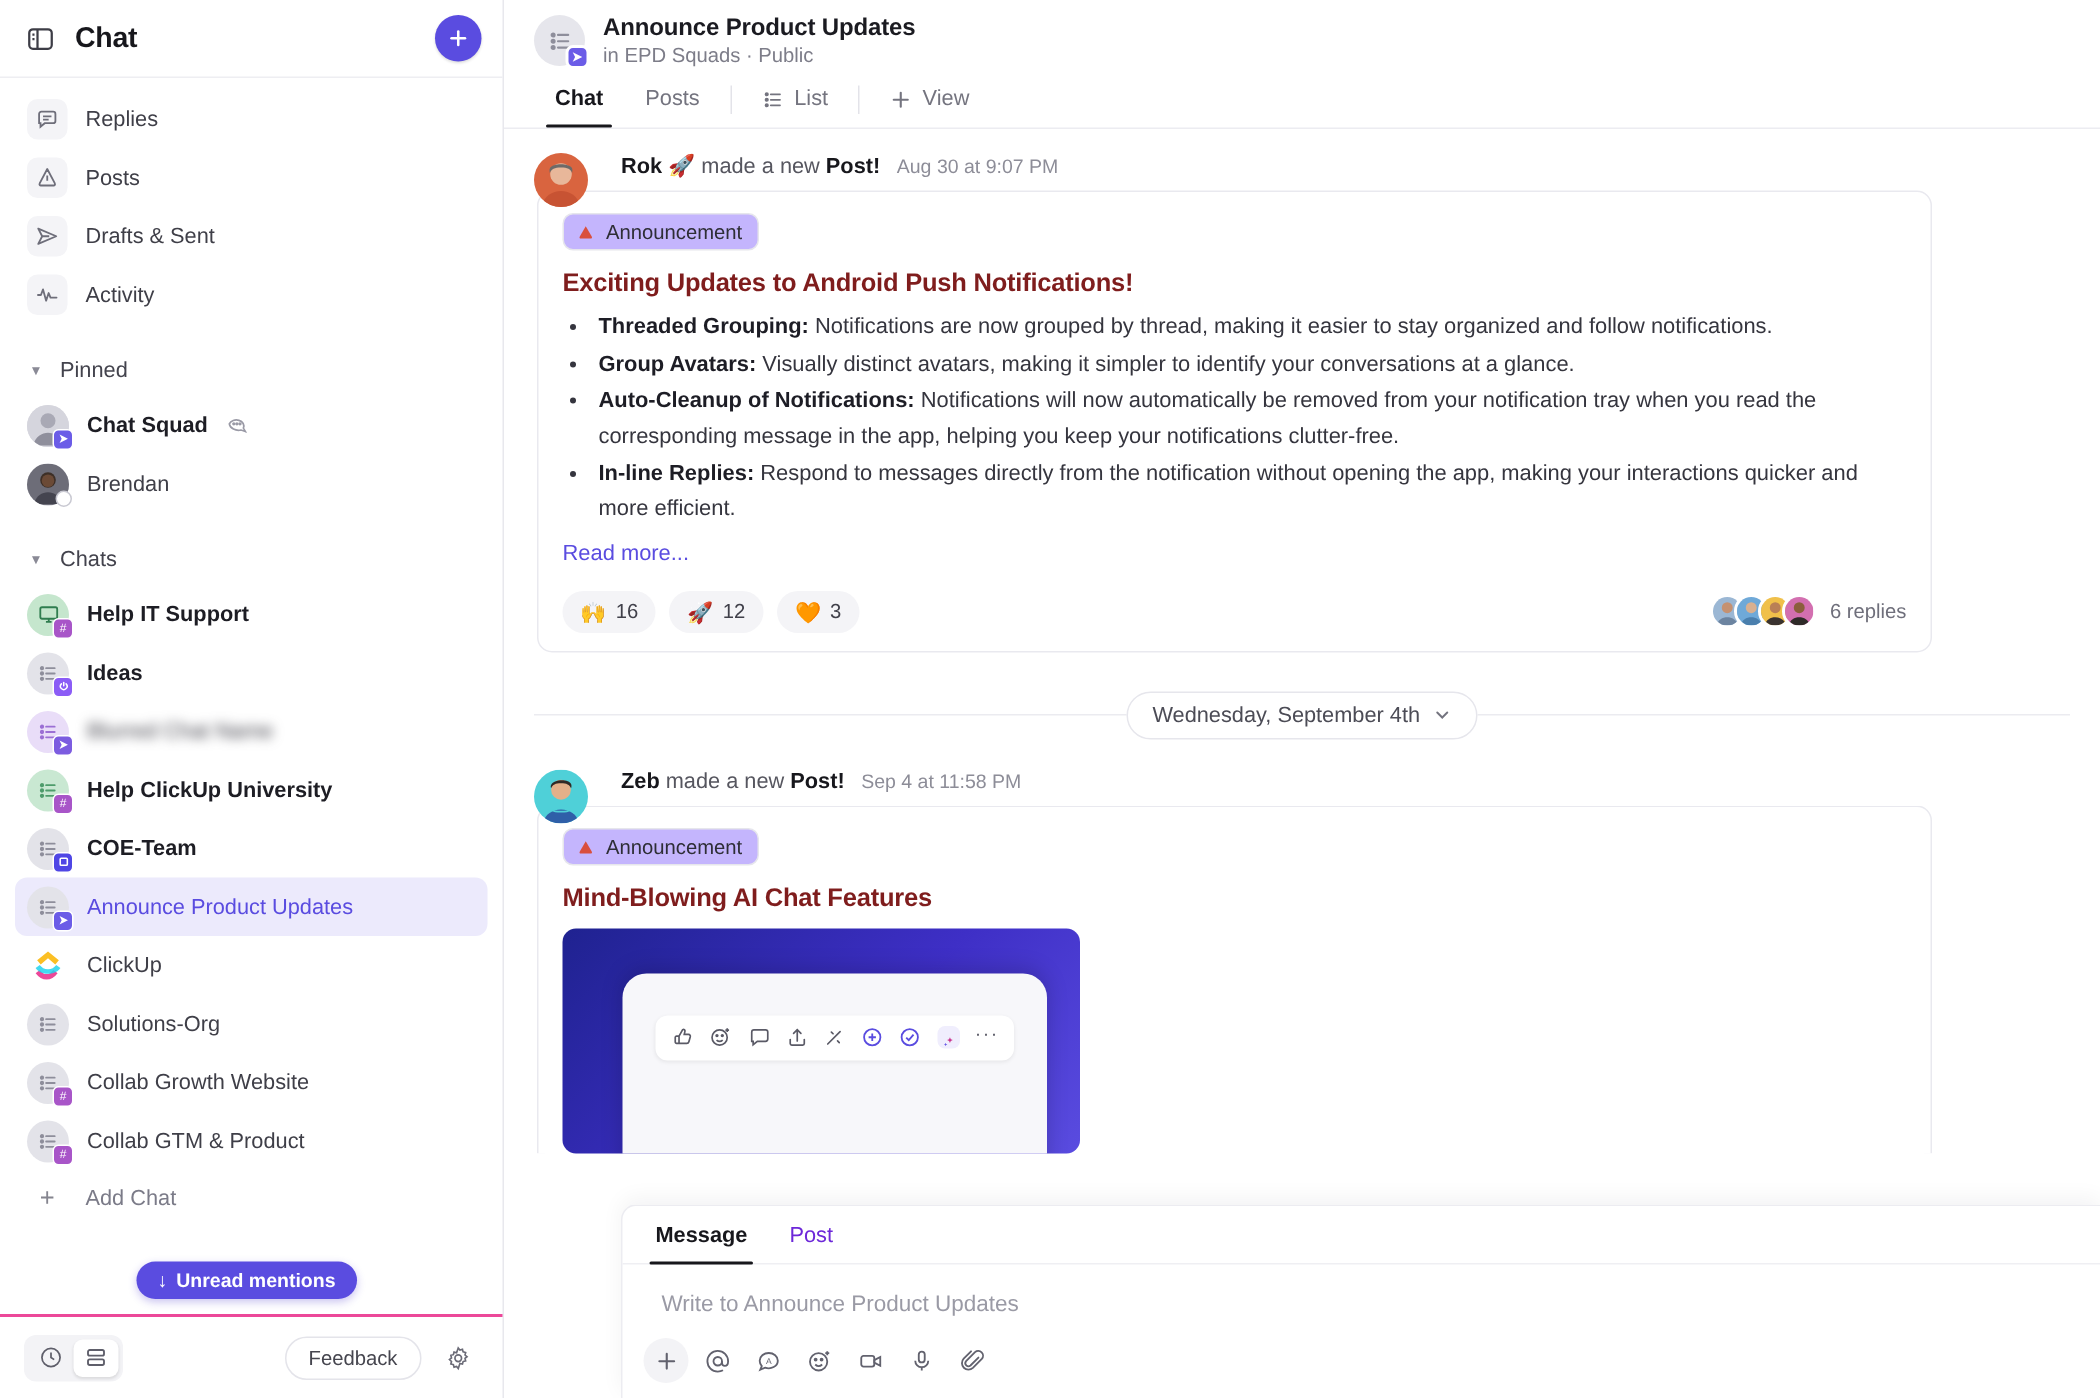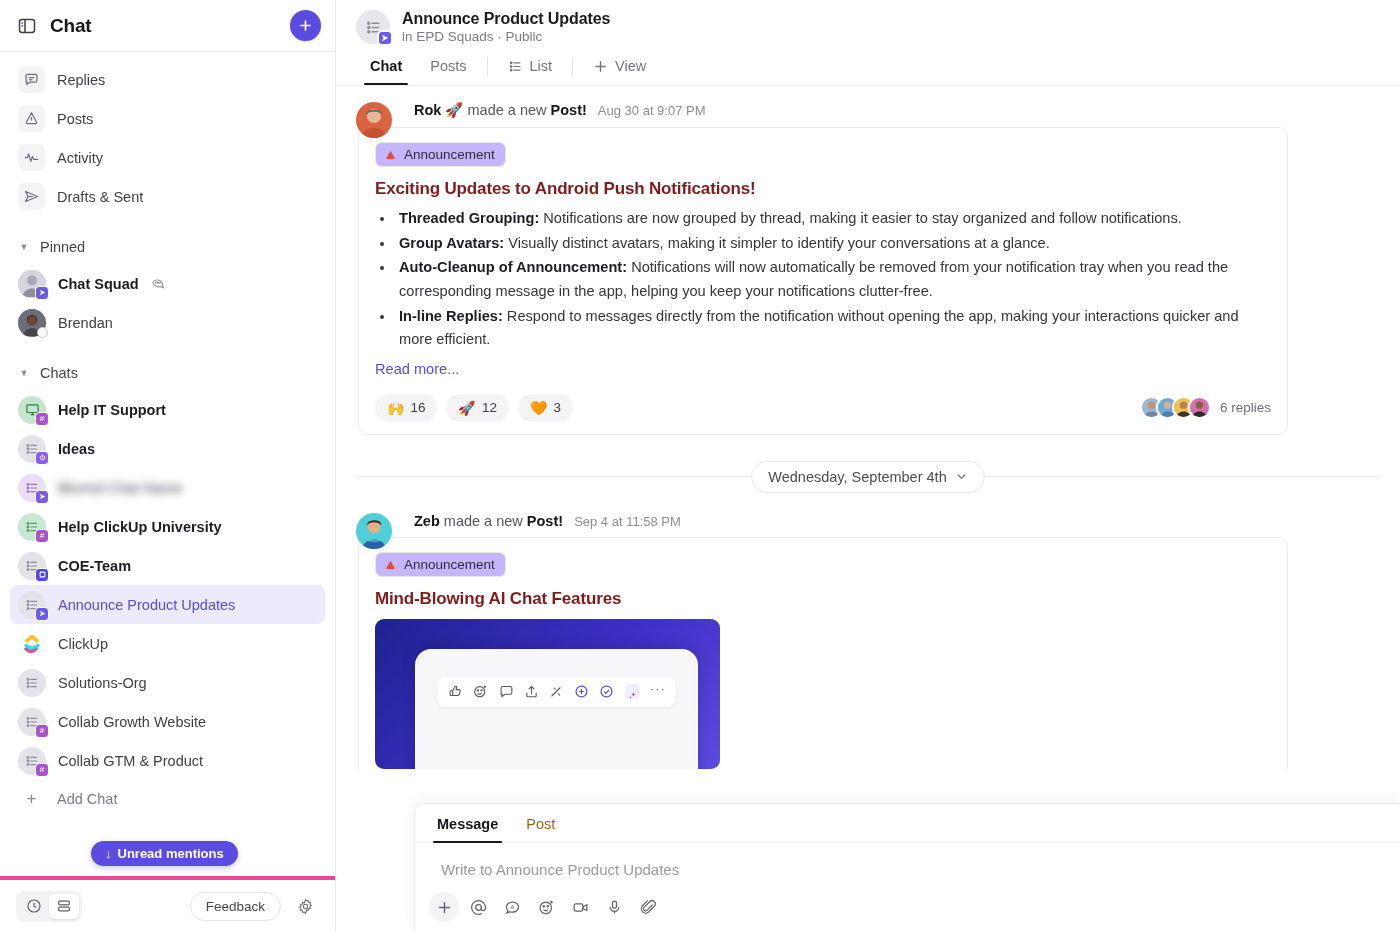--- a/index.html
+++ b/index.html
@@ -106,21 +106,21 @@
     background: #5a4ce0; color: #fff;
     border-radius: 999px; height: 25px;
     display: flex; align-items: center; gap: 6px;
     padding: 0 14px; font-size: 13px; font-weight: 600;
     cursor: pointer; box-shadow: 0 2px 6px rgba(60,40,200,.28);
     z-index: 5;
   }
 
   .sb-footer {
     height: 56px; min-height: 56px;
-    border-top: 4px solid #ec4899;
+    border-top: 2px solid #ec4899;
     display: flex; align-items: center;
     padding: 0 16px; gap: 10px;
   }
   .seg {
     display: flex; background: #f3f3f6; border-radius: 8px; padding: 3px;
   }
   .seg-btn {
     width: 30px; height: 25px; border-radius: 6px;
     display: flex; align-items: center; justify-content: center;
     color: #5e5e6a; cursor: pointer; border: none; background: transparent;
@@ -249,21 +249,21 @@
   
   .composer {
     position: absolute; left: 78px; right: 0; bottom: 0;
     background: #fff; border-top: 1px solid #ececf1; border-left: 1px solid #ececf1;
     border-radius: 10px 0 0 0;
     padding: 0 0 10px 0; z-index: 6;
     box-shadow: 0 -4px 14px rgba(20,20,40,.05);
   }
   .comp-tabs { display: flex; align-items: flex-start; border-bottom: 1px solid #efeff3; padding: 0 8px;}
   .comp-tab {
-    font-size: 14.5px; color: #a16207; padding: 12px 14px 10px 14px;
+    font-size: 14.5px; color: #6d28d9; padding: 12px 14px 10px 14px;
     cursor: pointer; position: relative;
   }
   .comp-tab.active { color: #17171c; font-weight: 700; }
   .comp-tab.active::after {
     content:''; position:absolute; left: 10px; right: 10px; bottom: -1px;
     height: 2.5px; background: #17171c; border-radius: 2px;
   }
   .comp-input {
     font-size: 15px; color: #9a9aa5; padding: 18px 22px 14px 26px;
   }
@@ -322,35 +322,35 @@
             <path d="M8 1.8L13.4 12a1 1 0 01-1 1.5H3.6a1 1 0 01-1-1.5L8 1.8z"></path>
             <path d="M8 6.4v3.8"></path>
           </svg>
         </span>
         <span class="sb-label">Posts</span>
       </div>
 
 
       <div class="sb-row">
         <span class="nav-ico">
-          <svg width="15" height="15" viewBox="0 0 16 16" fill="none" stroke="currentColor" stroke-width="1.3" stroke-linecap="round" stroke-linejoin="round">
-            <path d="M1.4 8.2h2.1l1.5-4 2.2 8 1.8-5.4 1.3 3.2h4.3"></path>
-          </svg>
-        </span>
-        <span class="sb-label">Activity</span>
-      </div>
-
-      <div class="sb-row">
-        <span class="nav-ico">
           <svg width="15" height="15" viewBox="0 0 16 16" fill="none" stroke="currentColor" stroke-width="1.3" stroke-linejoin="round">
             <path d="M1.6 2.6L14.4 8 1.6 13.4 4.4 8 1.6 2.6z"></path>
               <line x1="4.4" y1="8" x2="9.4" y2="8"></line>
           </svg>
         </span>
         <span class="sb-label">Drafts &amp; Sent</span>
+      </div>
+
+      <div class="sb-row">
+        <span class="nav-ico">
+          <svg width="15" height="15" viewBox="0 0 16 16" fill="none" stroke="currentColor" stroke-width="1.3" stroke-linecap="round" stroke-linejoin="round">
+            <path d="M1.4 8.2h2.1l1.5-4 2.2 8 1.8-5.4 1.3 3.2h4.3"></path>
+          </svg>
+        </span>
+        <span class="sb-label">Activity</span>
       </div>
 
       <div class="sb-section">
         <span class="caret">▼</span>
         <span class="sb-section-label">Pinned</span>
       </div>
 
       <div class="sb-row">
         <span class="av">
           <span class="av-circle">
@@ -707,21 +707,21 @@
             <div class="post-h">Exciting Updates to Android Push Notifications!</div>
 
             <ul class="post-ul">
               <li>
                 <b>Threaded Grouping:</b><span> Notifications are now grouped by thread, making it easier to stay organized and follow notifications.</span>
               </li>
               <li>
                 <b>Group Avatars:</b><span> Visually distinct avatars, making it simpler to identify your conversations at a glance.</span>
               </li>
               <li>
-                <b>Auto-Cleanup of Announcement:</b><span> Notifications will now automatically be removed from your notification tray when you read the corresponding message in the app, helping you keep your notifications clutter-free.</span>
+                <b>Auto-Cleanup of Notifications:</b><span> Notifications will now automatically be removed from your notification tray when you read the corresponding message in the app, helping you keep your notifications clutter-free.</span>
               </li>
               <li>
                 <b>In-line Replies:</b><span> Respond to messages directly from the notification without opening the app, making your interactions quicker and more efficient.</span>
               </li>
             </ul>
 
             <span class="read-more">Read more...</span>
 
             <div class="react-row">
               <span class="react">

